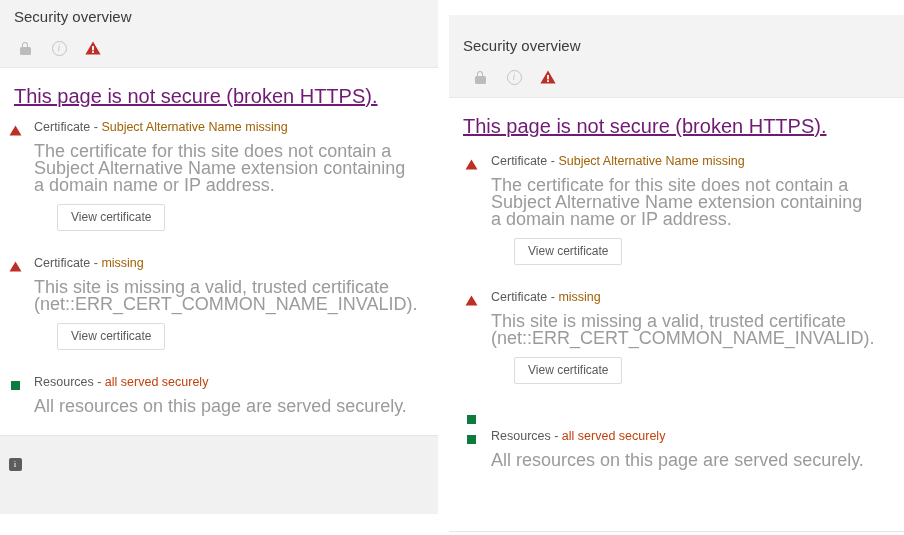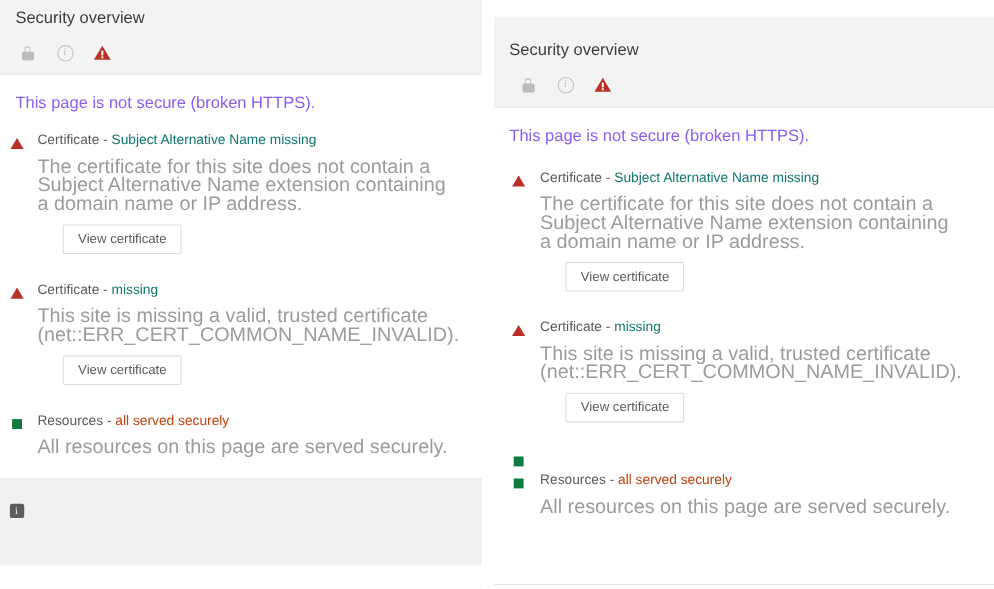--- a/index.html
+++ b/index.html
@@ -154,23 +154,24 @@
   .warn-glyph {
     position: relative;
     width: 16px;
     height: 14px;
   }
   .warn-glyph svg { display: block; }
 
   
   .page-status {
     position: absolute;
-    font-size: 15px;
-    color: #8b5cf6;
+    font-size: 20px;
+    color: #701a75;
     white-space: nowrap;
+    text-decoration: underline;
   }
   #panel-left .page-status { left: 14px; top: 85px; }
   #panel-right .page-status { left: 14px; top: 100px; }
 
   
   .sections {
     position: absolute;
     left: 0;
     right: 0;
   }
@@ -219,21 +220,21 @@
     padding-left: 34px;
   }
   #panel-right .sec-content { padding-left: 42px; }
 
   .sec-heading {
     font-size: 12.5px;
     color: #5a5a5a;
     line-height: 17px;
     white-space: nowrap;
   }
-  .sec-heading .val { color: #0f766e; }
+  .sec-heading .val { color: #a16207; }
   .sec-heading .val.ok { color: #c2410c; }
   .sec-heading .val.neutral { color: #5a5a5a; }
 
   .sec-desc {
     font-size: 18px;
     color: #9b9b9b;
     line-height: 17px;
     margin-top: 7px;
     max-width: 376px;
   }

